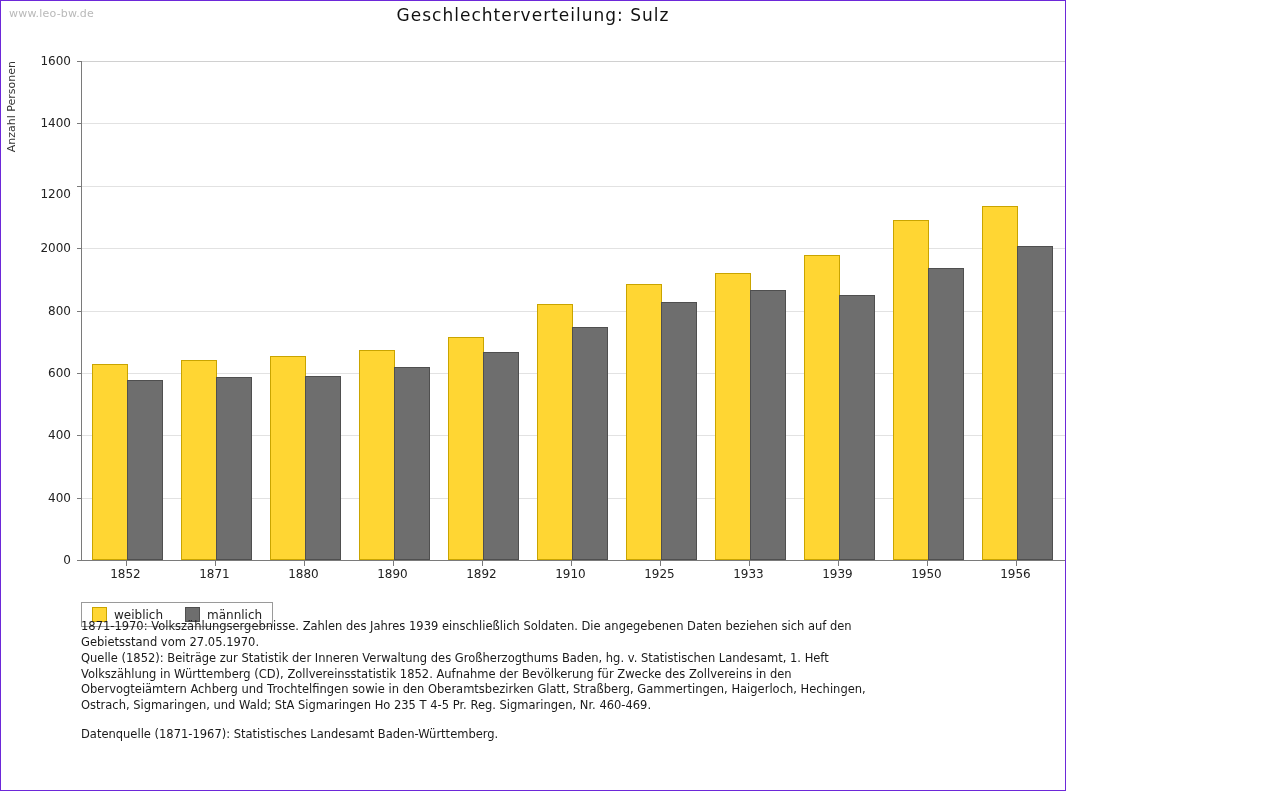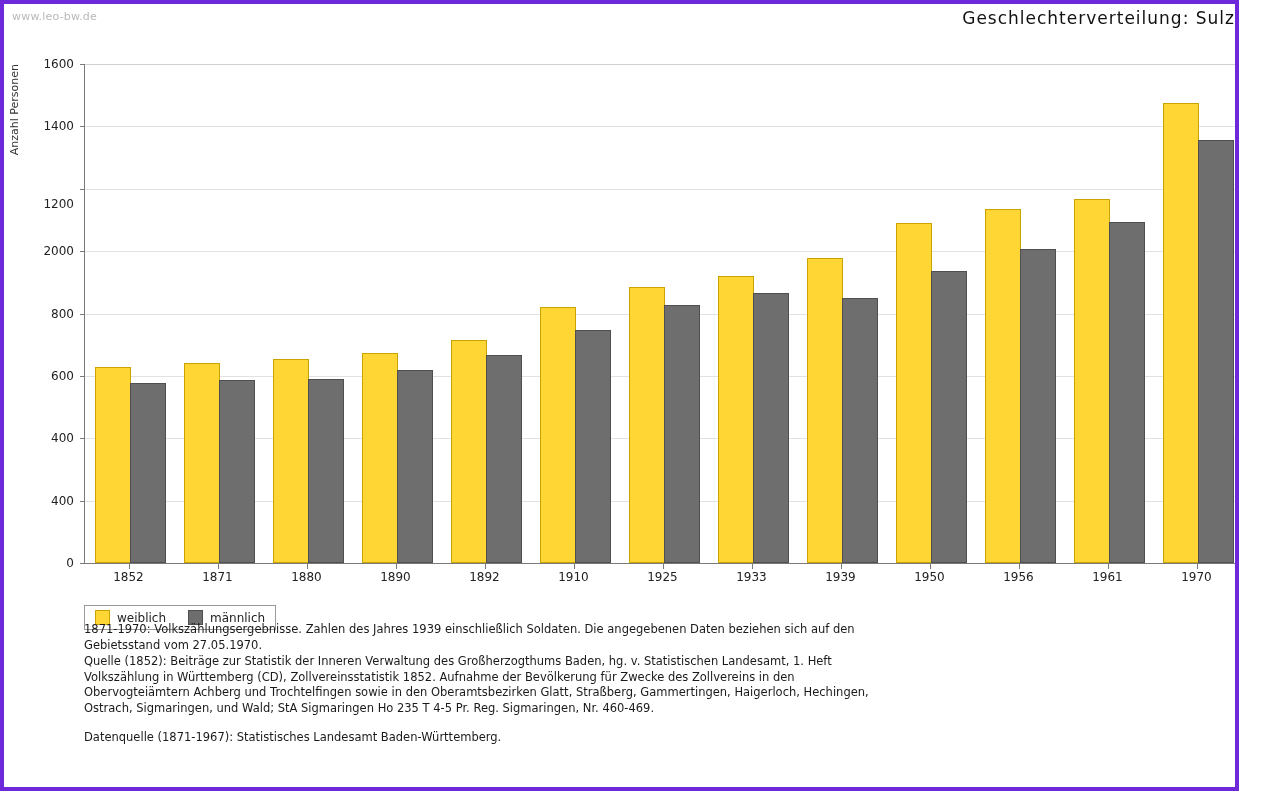--- a/index.html
+++ b/index.html
@@ -5,42 +5,42 @@
   html, body {
     margin: 0;
     padding: 0;
     background: #ffffff;
   }
   body {
     font-family: "DejaVu Sans", sans-serif;
   }
   #page {
     position: relative;
-    width: 1239px;
+    width: 1066px;
     height: 791px;
     background: #ffffff;
-    border: 4px solid #6d28d9;
+    border: 1px solid #6d28d9;
     box-sizing: border-box;
     overflow: hidden;
     text-decoration: underline;
   }
   .watermark {
     position: absolute;
     left: 8px;
     top: 6px;
     font-size: 11px;
     color: #b9b9b9;
     letter-spacing: 0.2px;
   }
   .chart-title {
     position: absolute;
     left: 0;
     right: 0;
     top: 4px;
-    text-align: right;
+    text-align: center;
     font-size: 17px;
     color: #111111;
     letter-spacing: 1px;
   }
   
   #plot {
     position: absolute;
     left: 80px;
     top: 60px;
     width: 1158px;
@@ -311,16 +311,16 @@
       <div class="spacer"></div>
       <div class="para">Datenquelle (1871-1967): Statistisches Landesamt Baden-Württemberg.</div>
     </div>
 
 <div class="ytick-label" style="top: 559px; left: 20px; position: absolute; width: 50px;">0</div>
     <div class="ytick-label" style="top: 496.625px; left: 20px; position: absolute; width: 50px;">400</div>
     <div class="ytick-label" style="top: 434.25px; left: 20px; position: absolute; width: 50px;">400</div>
     <div class="ytick-label" style="top: 371.875px; left: 20px; position: absolute; width: 50px;">600</div>
     <div class="ytick-label" style="top: 309.5px; left: 20px; position: absolute; width: 50px;">800</div>
     <div class="ytick-label" style="top: 247.125px; left: 20px; position: absolute; width: 50px;">2000</div>
-    <div class="ytick-label" style="top: 200px; left: 20px; position: absolute; width: 50px;">1200</div>
+    <div class="ytick-label" style="top: 193px; left: 20px; position: absolute; width: 50px;">1200</div>
     <div class="ytick-label" style="top: 122.375px; left: 20px; position: absolute; width: 50px;">1400</div>
     <div class="ytick-label" style="top: 60px; left: 20px; position: absolute; width: 50px;">1600</div>
   </div>
 
 </body></html>

